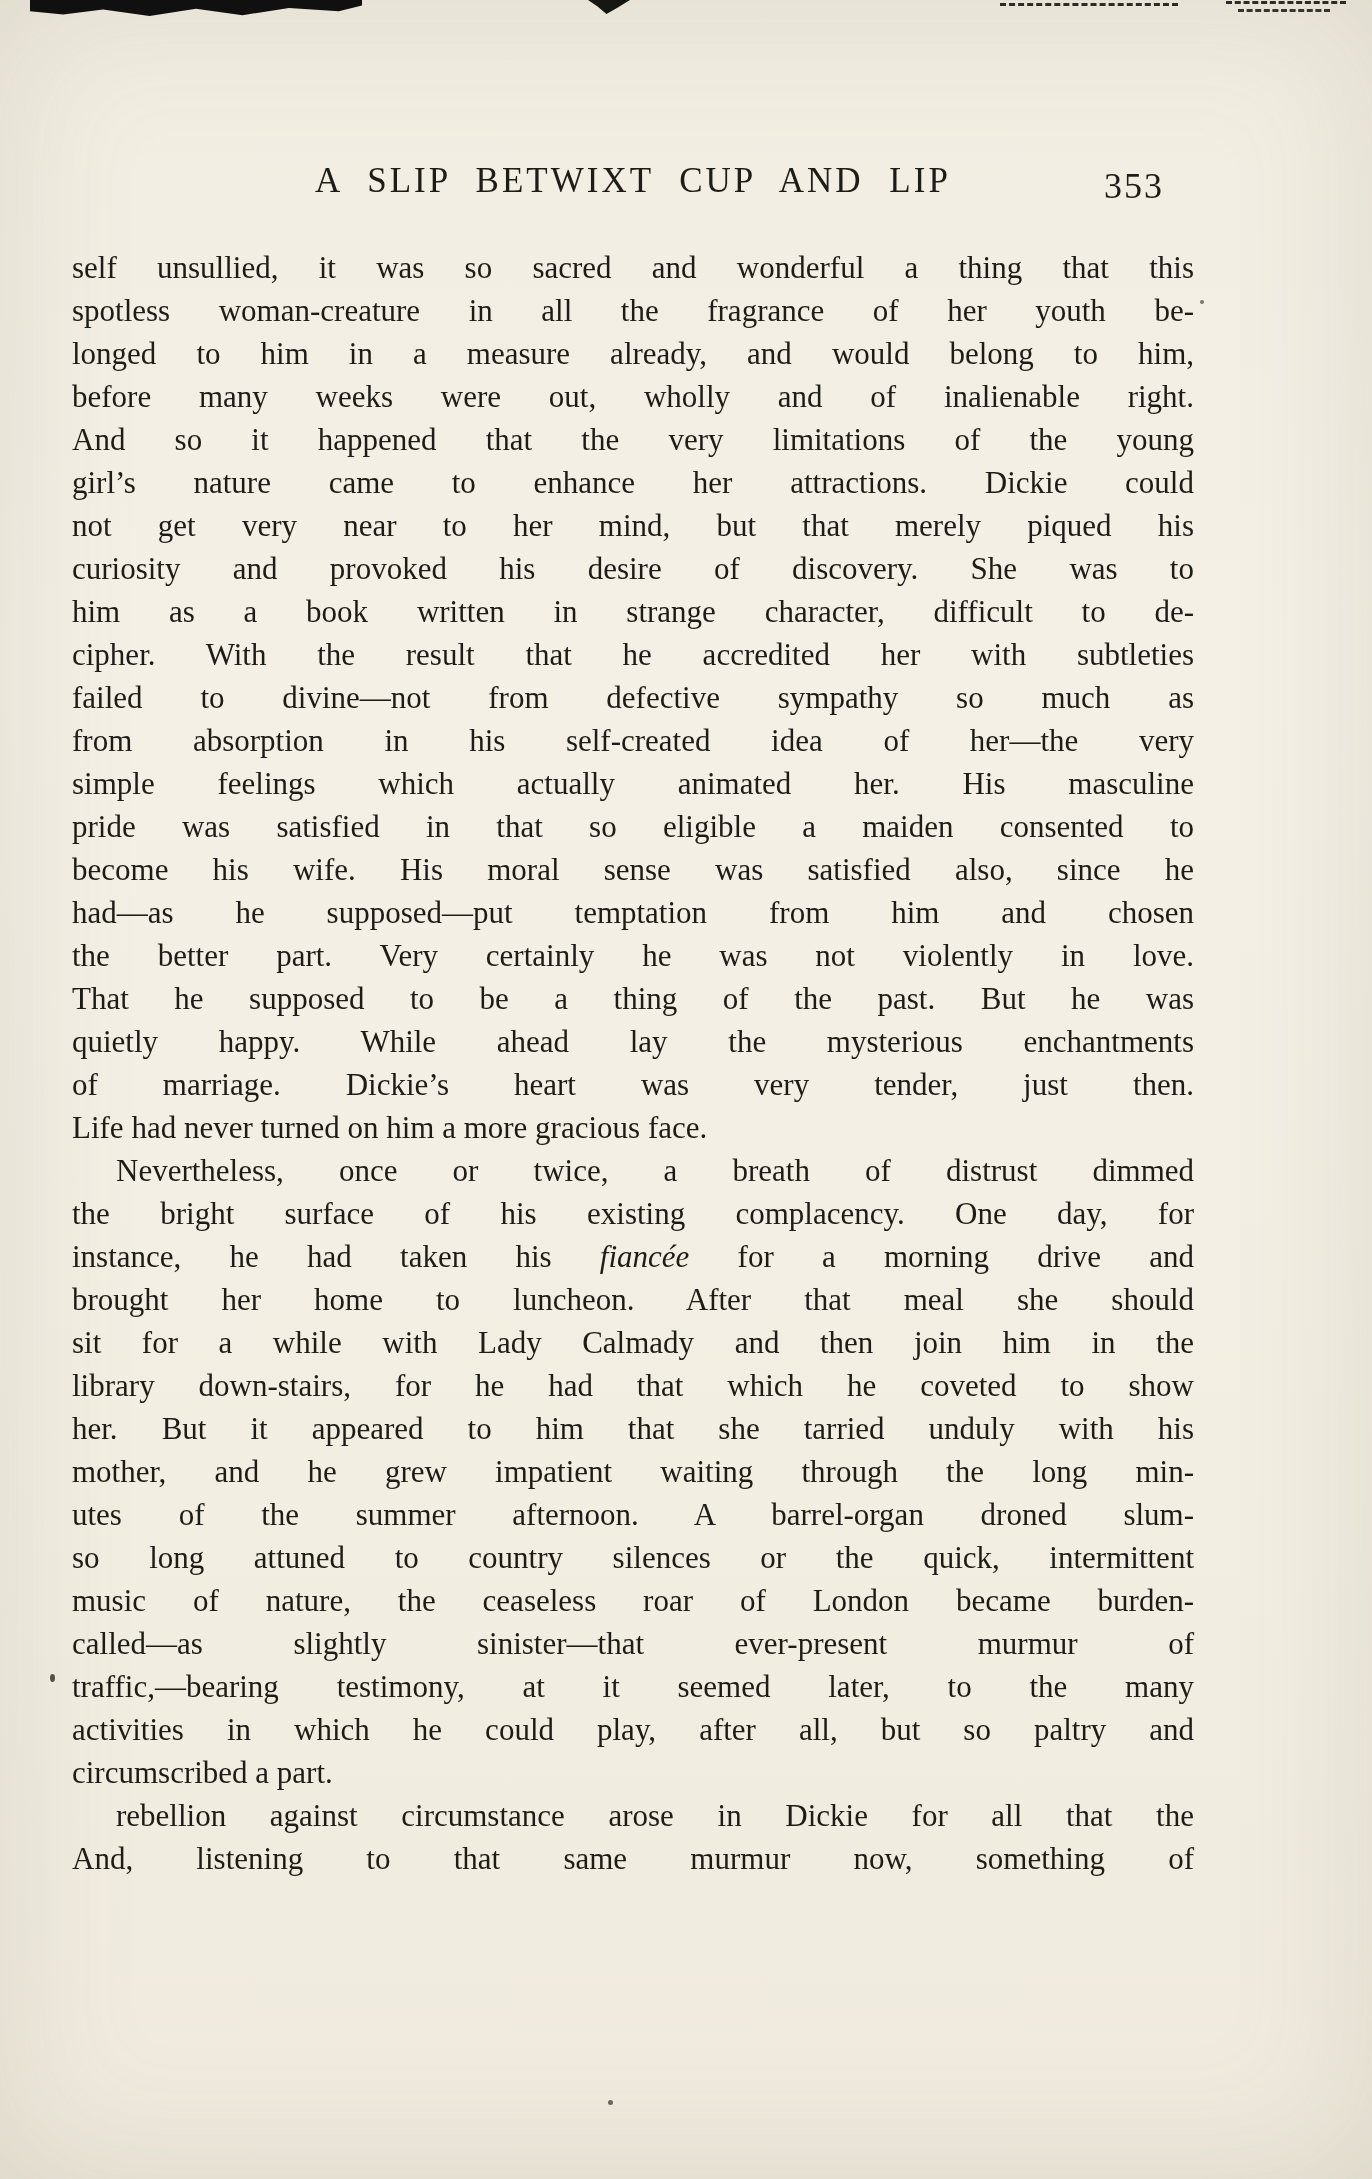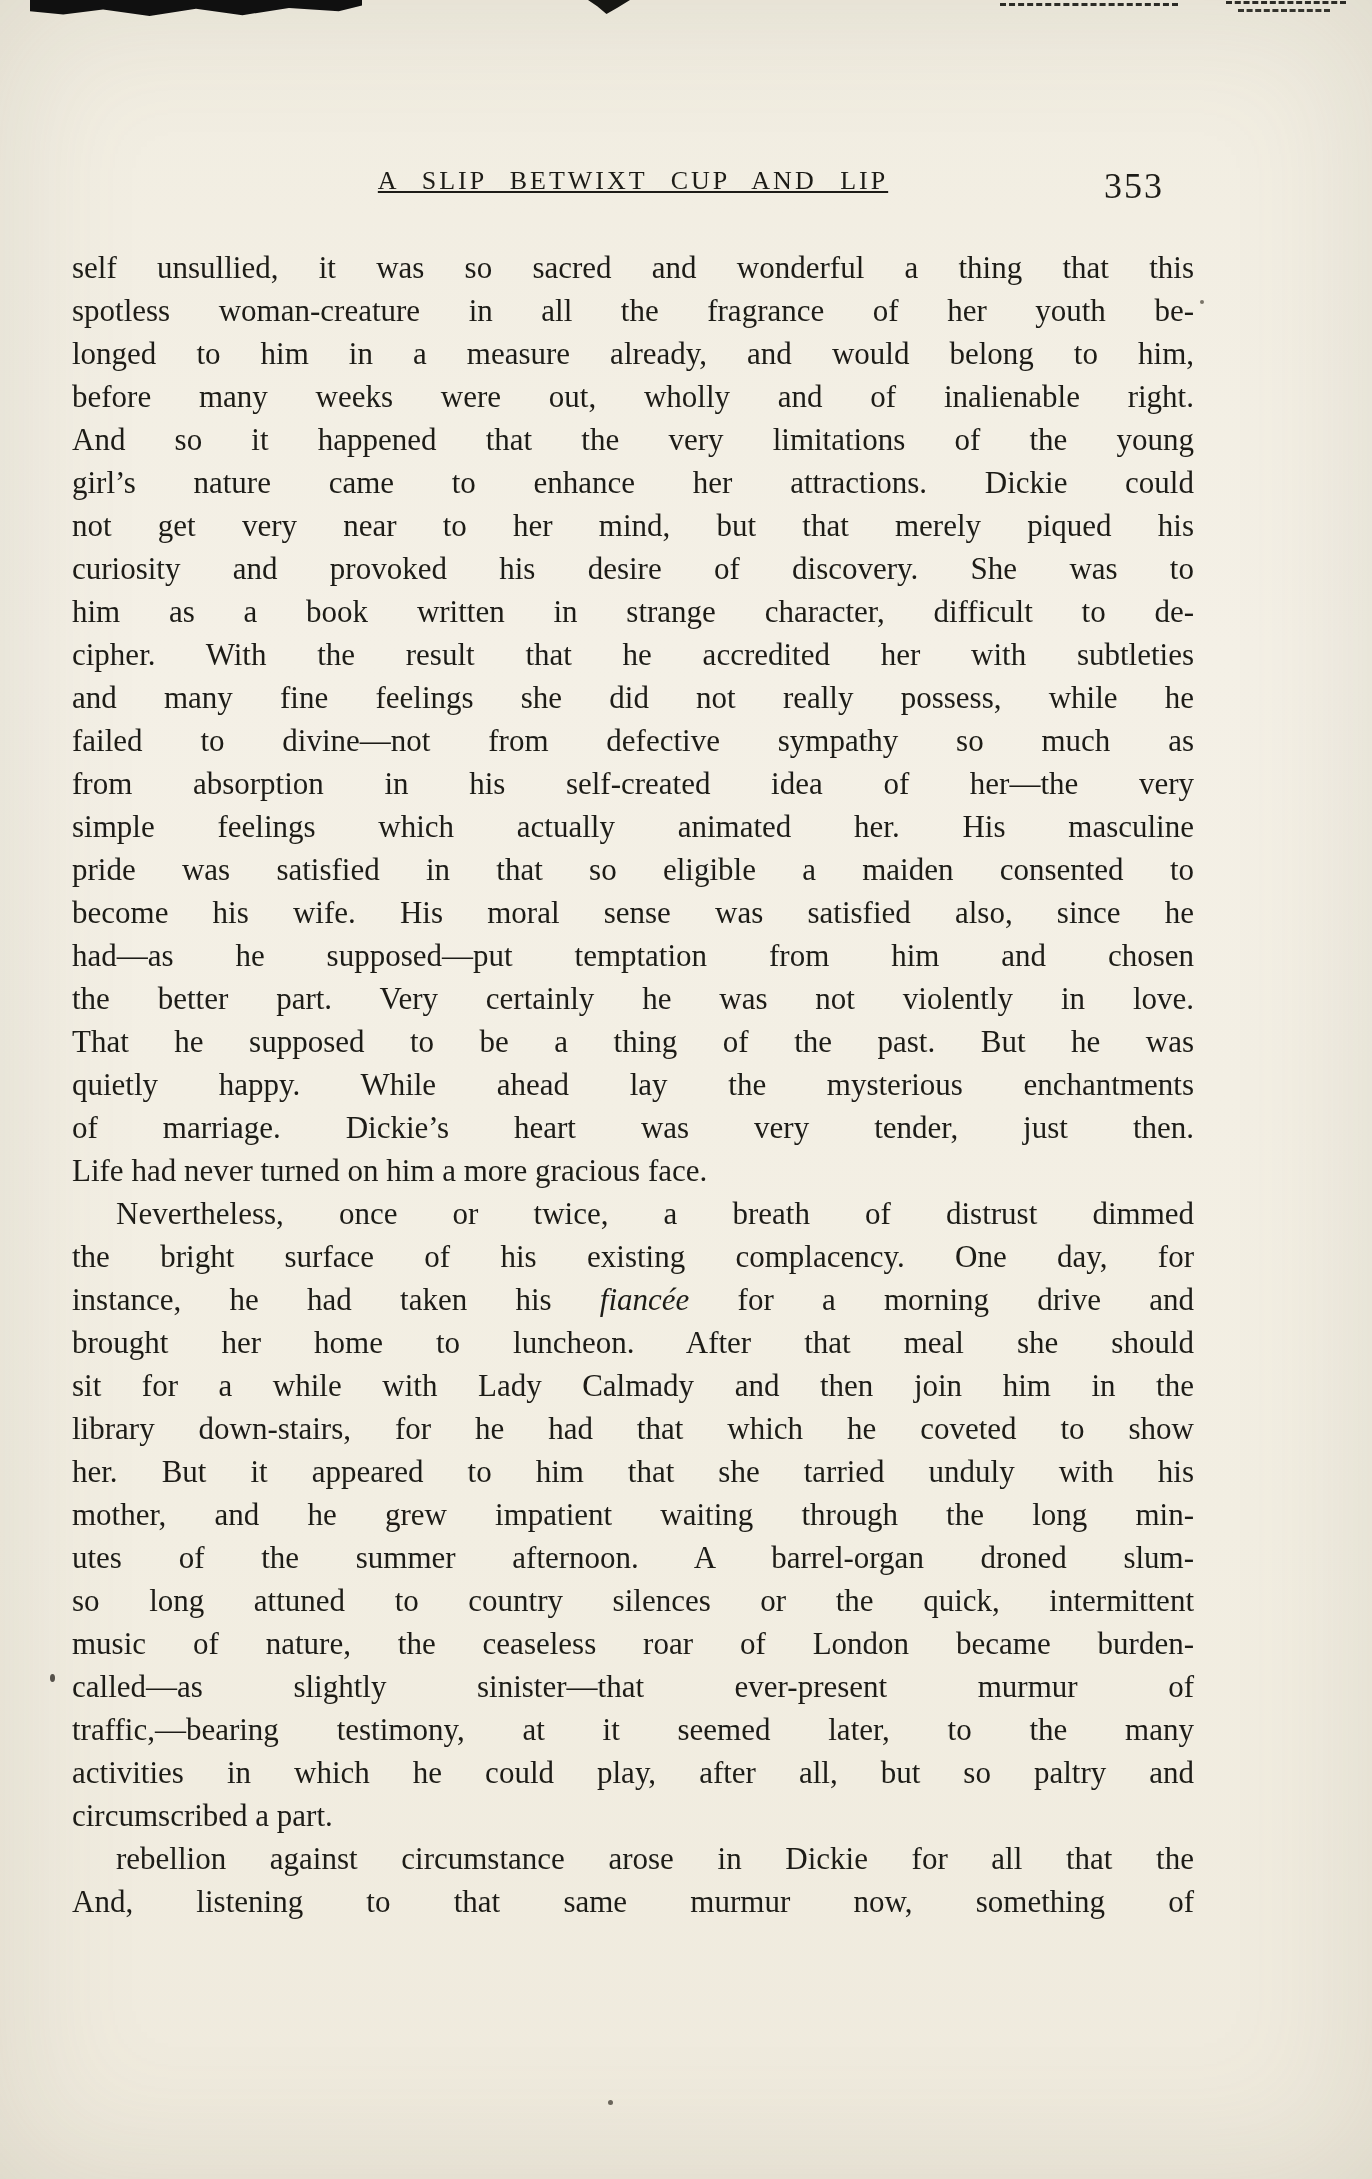--- a/index.html
+++ b/index.html
@@ -24,27 +24,26 @@
 
   
   .header-row{
     position:absolute;
     left:72px; top:158px;
     width:1122px; height:46px;
   }
   .title{
     margin:0;
     text-align:center;
-    font-size:26px;
+    font-size:35px;
     font-weight:normal;
     letter-spacing:3px;
     word-spacing:14px;
     line-height:46px;
     color:var(--ink);
-    text-decoration:underline;
   }
   .page-number{
     position:absolute;
     right:30px; top:5px;
     font-size:36px;
     letter-spacing:2px;
     line-height:46px;
   }
 
   
@@ -135,21 +134,20 @@
         <div class="line"><span>self unsullied, it was so sacred and wonderful a thing that this</span></div>
         <div class="line"><span>spotless woman-creature in all the fragrance of her youth be-</span></div>
         <div class="line"><span>longed to him in a measure already, and would belong to him,</span></div>
         <div class="line"><span>before many weeks were out, wholly and of inalienable right.</span></div>
         <div class="line"><span>And so it happened that the very limitations of the young</span></div>
         <div class="line"><span>girl’s nature came to enhance her attractions. Dickie could</span></div>
         <div class="line"><span>not get very near to her mind, but that merely piqued his</span></div>
         <div class="line"><span>curiosity and provoked his desire of discovery. She was to</span></div>
         <div class="line"><span>him as a book written in strange character, difficult to de-</span></div>
         <div class="line"><span>cipher. With the result that he accredited her with subtleties</span></div>
-        <div class="line"><span>and many fine feelings she did not really possess, while he</span></div>
         <div class="line"><span>failed to divine—not from defective sympathy so much as</span></div>
         <div class="line"><span>from absorption in his self-created idea of her—the very</span></div>
         <div class="line"><span>simple feelings which actually animated her. His masculine</span></div>
         <div class="line"><span>pride was satisfied in that so eligible a maiden consented to</span></div>
         <div class="line"><span>become his wife. His moral sense was satisfied also, since he</span></div>
         <div class="line"><span>had—as he supposed—put temptation from him and chosen</span></div>
         <div class="line"><span>the better part. Very certainly he was not violently in love.</span></div>
         <div class="line"><span>That he supposed to be a thing of the past. But he was</span></div>
         <div class="line"><span>quietly happy. While ahead lay the mysterious enchantments</span></div>
         <div class="line"><span>of marriage. Dickie’s heart was very tender, just then.</span></div>

